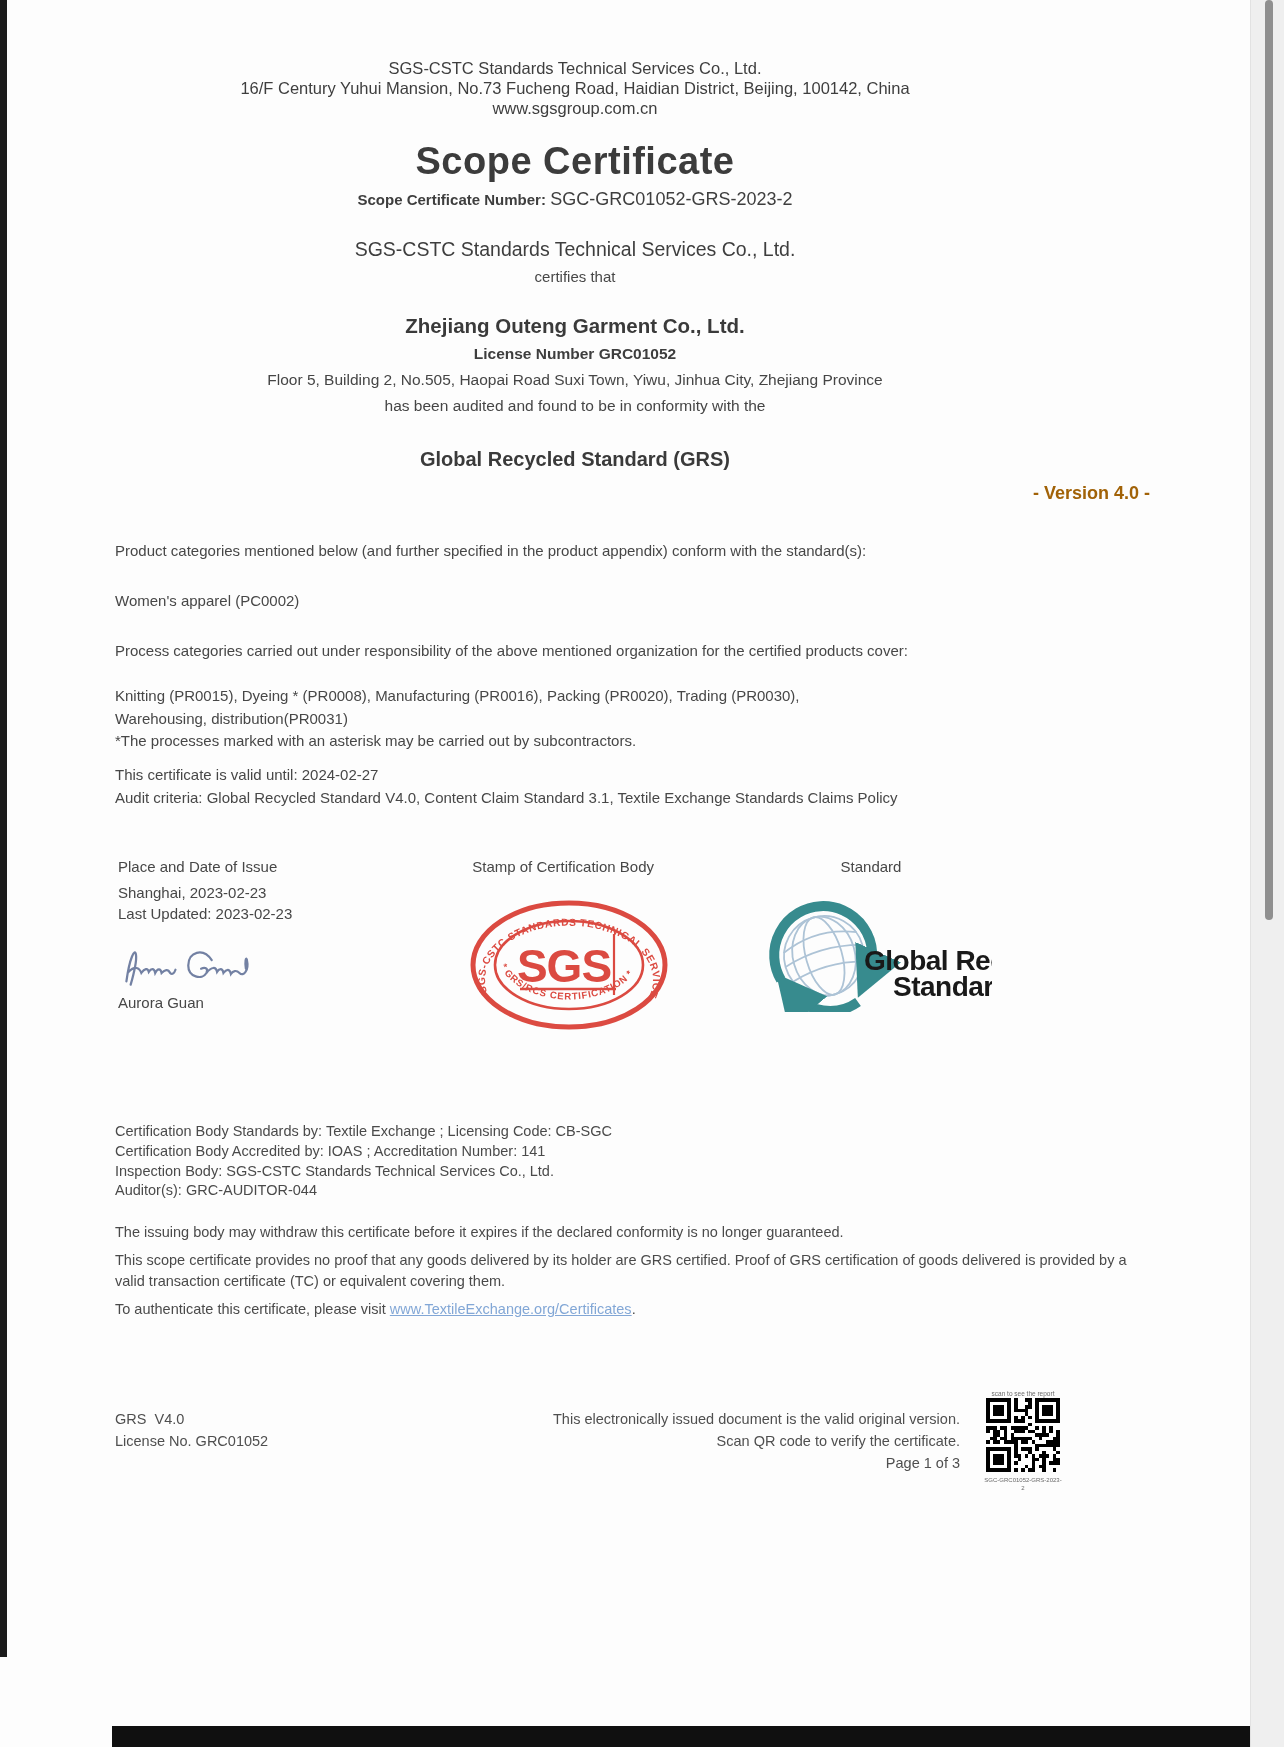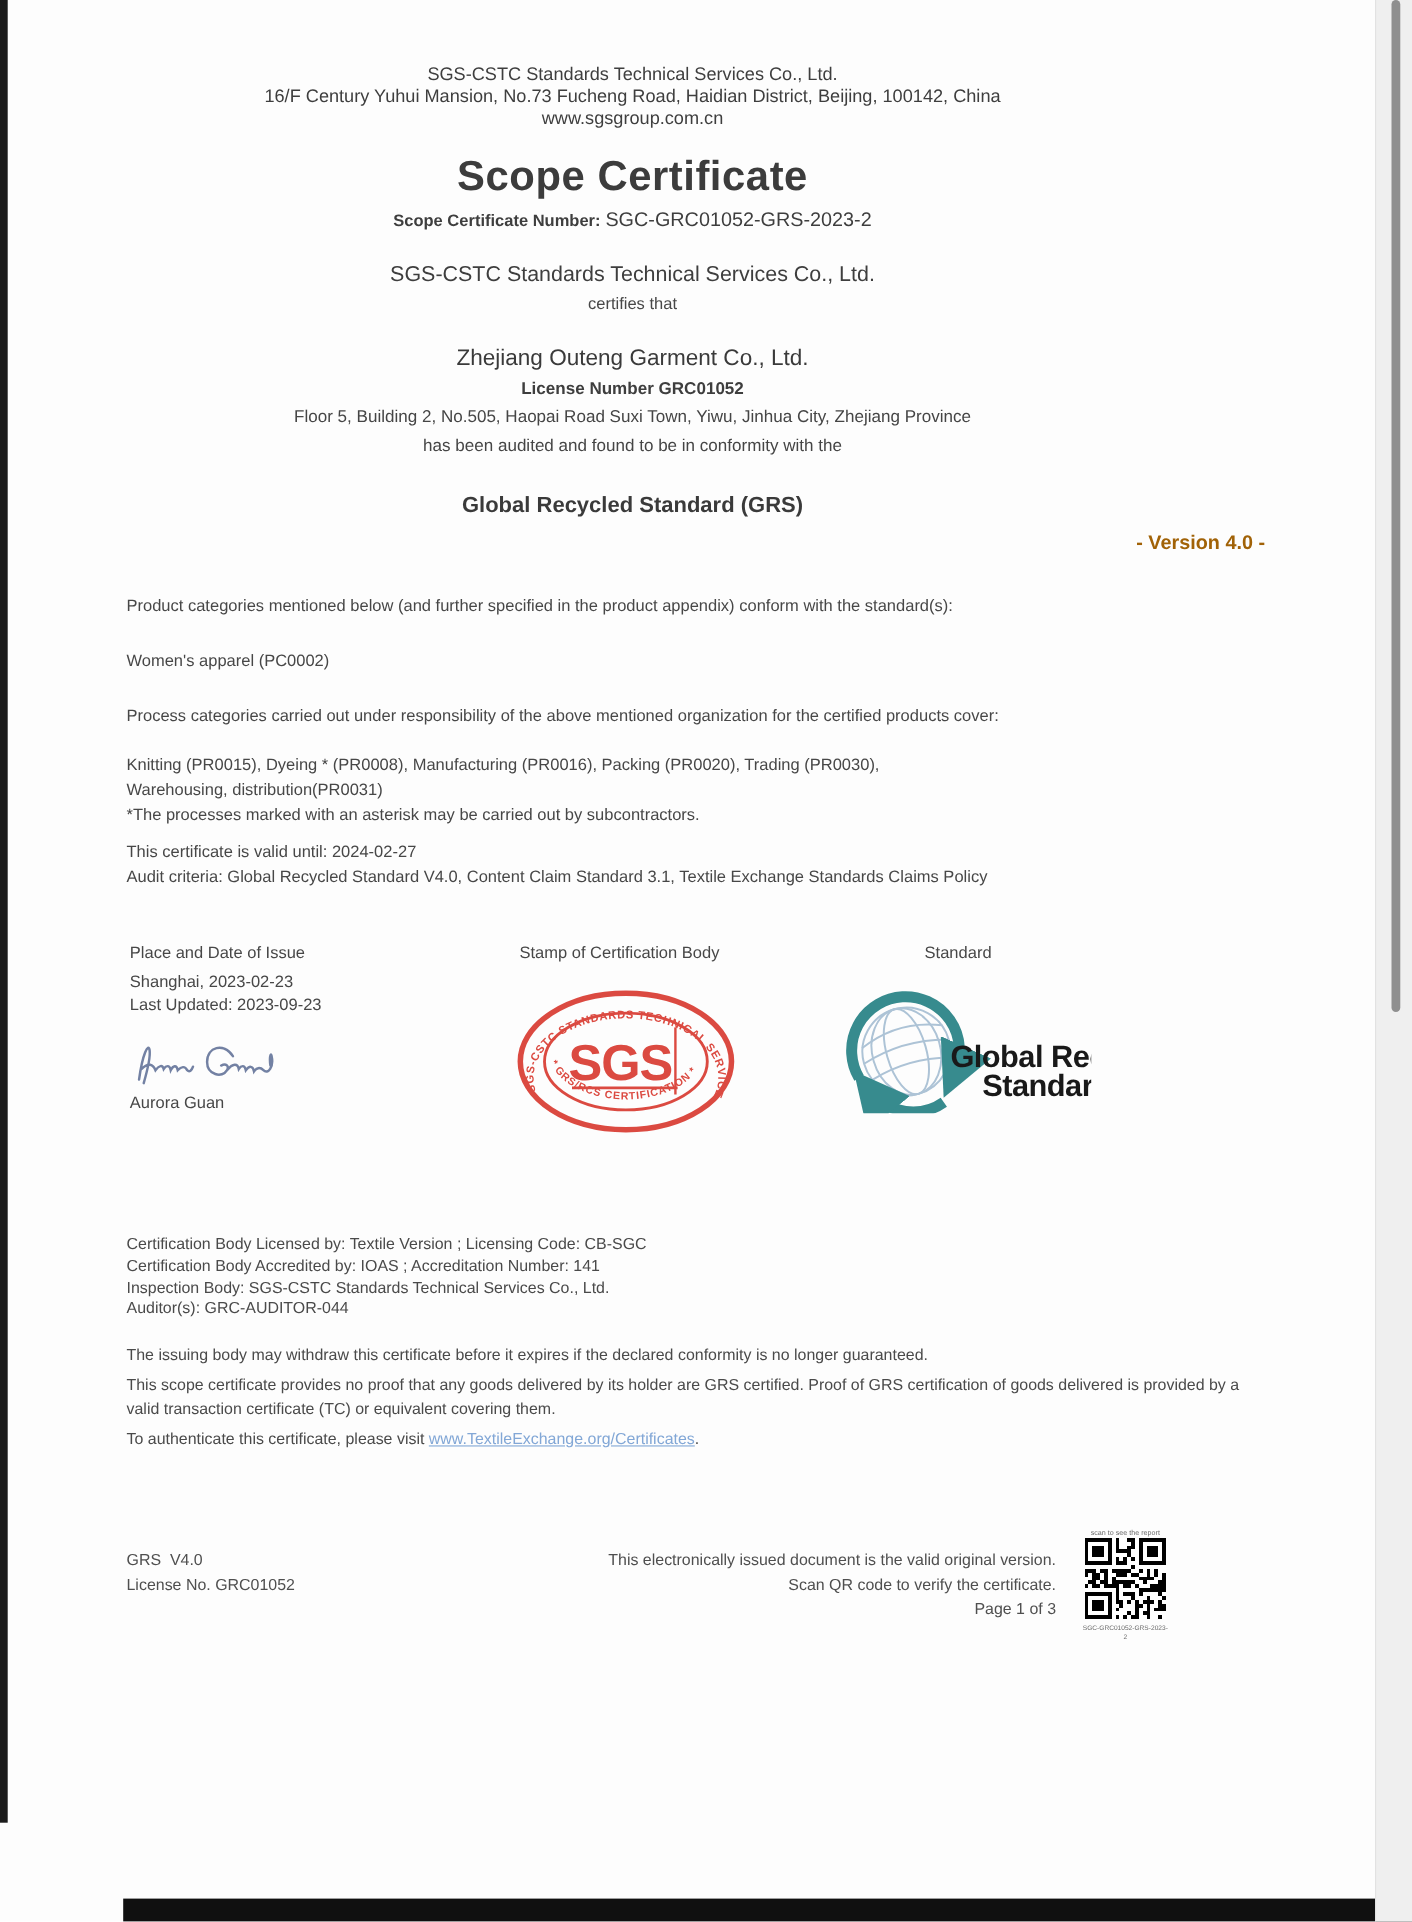--- a/index.html
+++ b/index.html
@@ -6,21 +6,21 @@
   body{background:#ffffff;font-family:"Liberation Sans","DejaVu Sans",sans-serif;}
   .page{position:relative;width:1284px;height:1747px;background:#fdfdfd;overflow:hidden;color:#454545;}
   .center{position:absolute;left:0;width:1150px;text-align:center;}
   .lft{position:absolute;left:115px;}
   .hdr{font-size:16.5px;line-height:20px;color:#3e3e3e;}
   .title{font-size:38px;font-weight:bold;color:#3c3c3c;letter-spacing:.5px;}
   .certnum-label{font-size:15px;font-weight:bold;color:#3e3e3e;}
   .certnum-val{font-size:18px;color:#3e3e3e;}
   .issuer{font-size:19.5px;color:#3e3e3e;}
   .small{font-size:15px;color:#474747;}
-  .coname{font-size:20.5px;font-weight:normal;color:#3a3a3a;}
+  .coname{font-size:20.5px;font-weight:bold;color:#3a3a3a;}
   .colic{font-size:15.5px;font-weight:bold;color:#3e3e3e;}
   .coaddr{font-size:15.5px;color:#454545;}
   .stdname{font-size:20px;font-weight:bold;color:#3a3a3a;}
   .stdver{font-size:18px;font-weight:bold;color:#a16207;text-align:right;}
   .body-p{font-size:15px;color:#474747;line-height:22.5px;}
   .lbl{font-size:15px;color:#474747;}
   .sig-name{font-size:15px;color:#474747;}
   .details{font-size:14.5px;line-height:19.8px;color:#4a4a4a;}
   .disc{font-size:14.5px;line-height:21.5px;color:#4a4a4a;width:1040px;}
   .disc p{margin:0 0 6px 0;}
@@ -72,21 +72,21 @@
     <div>Warehousing, distribution(PR0031)</div>
     <div>*The processes marked with an asterisk may be carried out by subcontractors.</div>
   </div>
   <div class="lft body-p" style="top:764px;">
     <div>This certificate is valid until: 2024-02-27</div>
     <div>Audit criteria: Global Recycled Standard V4.0, Content Claim Standard 3.1, Textile Exchange Standards Claims Policy</div>
   </div>
 
   <div class="lft lbl" style="top:858px;left:118px;text-align:right;">Place and Date of Issue</div>
   <div class="lft lbl" style="top:884px;left:118px;">Shanghai, 2023-02-23</div>
-  <div class="lft lbl" style="top:905px;left:118px;">Last Updated: 2023-09-23</div>
+  <div class="lft lbl" style="top:905px;left:118px;">Last Updated: 2023-02-23</div>
 
   <div style="position:absolute;left:468px;top:858px;width:186px;text-align:right;" class="lbl">Stamp of Certification Body</div>
   <div style="position:absolute;left:806px;top:858px;width:130px;text-align:center;" class="lbl">Standard</div>
 
   <div style="position:absolute;left:120px;top:936px;">
     <svg width="160" height="60" viewBox="0 0 150 55" fill="none">
       <g stroke="#5b6c94" stroke-width="2.1" stroke-linecap="round" fill="none" opacity="0.85">
         <path d="M6 42 C9 20 14 10 15 17 C16 24 12 38 10 45 M8 33 C14 27 18 29 20 34 C23 30 26 29 27 33 C29 30 32 29 33 34 C35 30 38 29 39 34 C42 31 45 30 47 34 C49 36 51 34 52 31"></path>
         <path d="M86 22 C78 10 64 14 64 27 C64 38 77 41 81 34 C83 30 80 28 76 30 M81 34 C86 28 90 28 91 33 C93 30 96 29 97 34 C100 30 103 30 104 35 C106 32 109 31 112 34 C116 38 121 31 119 22 C118 18 117 24 118 30"></path>
       </g>
@@ -135,21 +135,21 @@
         <path d="M19 84 A 49 49 0 1 1 106 79" marker-end="url(#arrowT)"></path>
         <path d="M96 106 A 49 49 0 0 1 30 97" marker-end="url(#arrowT)"></path>
       </g>
 
       <text x="102" y="74" font-size="28" font-weight="bold" fill="#191919" letter-spacing="-0.5">Global Recycled</text>
       <text x="131" y="100" font-size="28" font-weight="bold" fill="#191919" letter-spacing="-0.5">Standard</text>
     </svg>
   </div>
 
   <div class="lft details" style="top:1122px;">
-    <div>Certification Body Licensed by: Textile Version ; Licensing Code: CB-SGC</div>
+    <div>Certification Body Standards by: Textile Exchange ; Licensing Code: CB-SGC</div>
     <div>Certification Body Accredited by: IOAS ; Accreditation Number: 141</div>
     <div>Inspection Body: SGS-CSTC Standards Technical Services Co., Ltd.</div>
     <div>Auditor(s): GRC-AUDITOR-044</div>
   </div>
 
   <div class="lft disc" style="top:1222px;">
     <p>The issuing body may withdraw this certificate before it expires if the declared conformity is no longer guaranteed.</p>
     <p>This scope certificate provides no proof that any goods delivered by its holder are GRS certified. Proof of GRS certification of goods delivered is provided by a valid transaction certificate (TC) or equivalent covering them.</p>
     <p><span>To authenticate this certificate, please visit </span><span class="link">www.TextileExchange.org/Certificates</span><span>.</span></p>
   </div>

